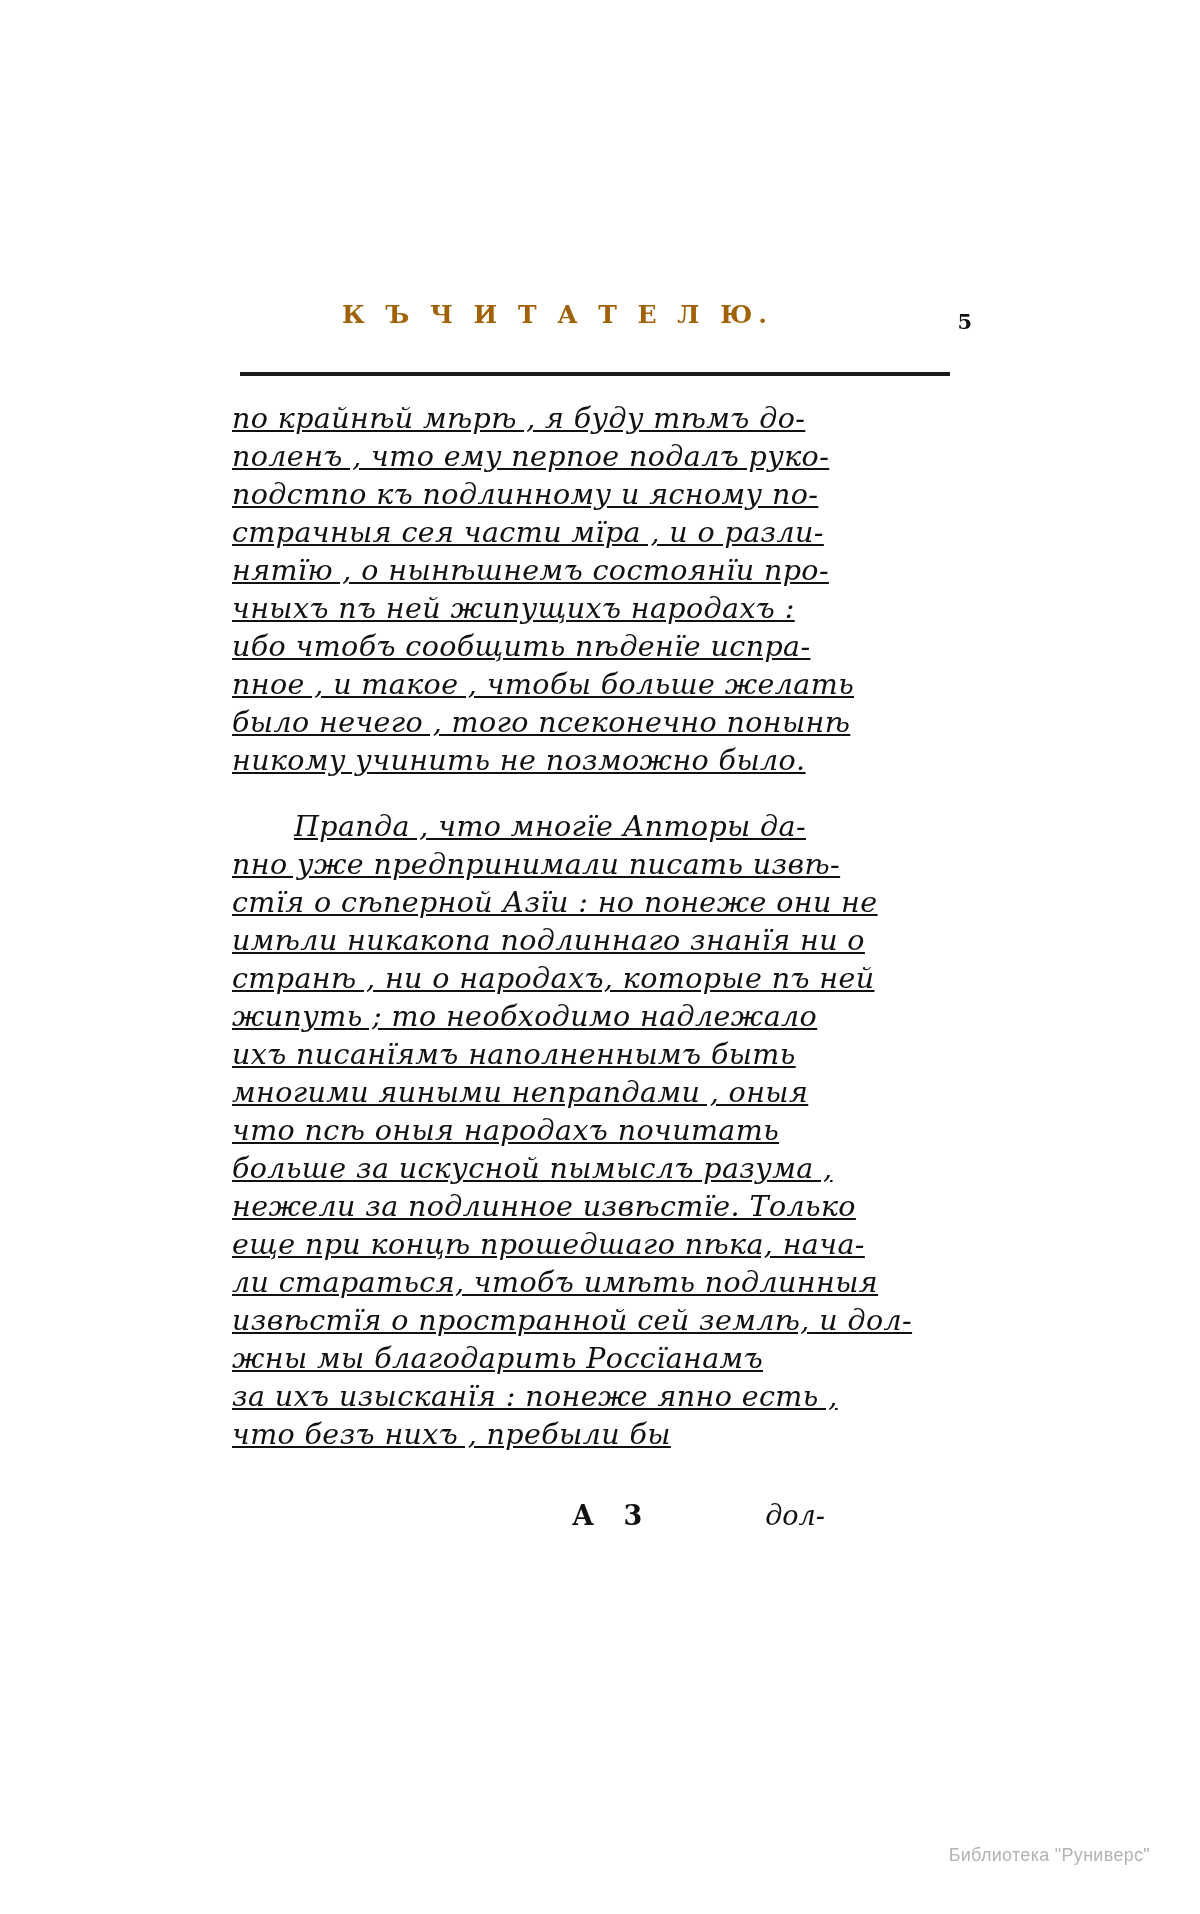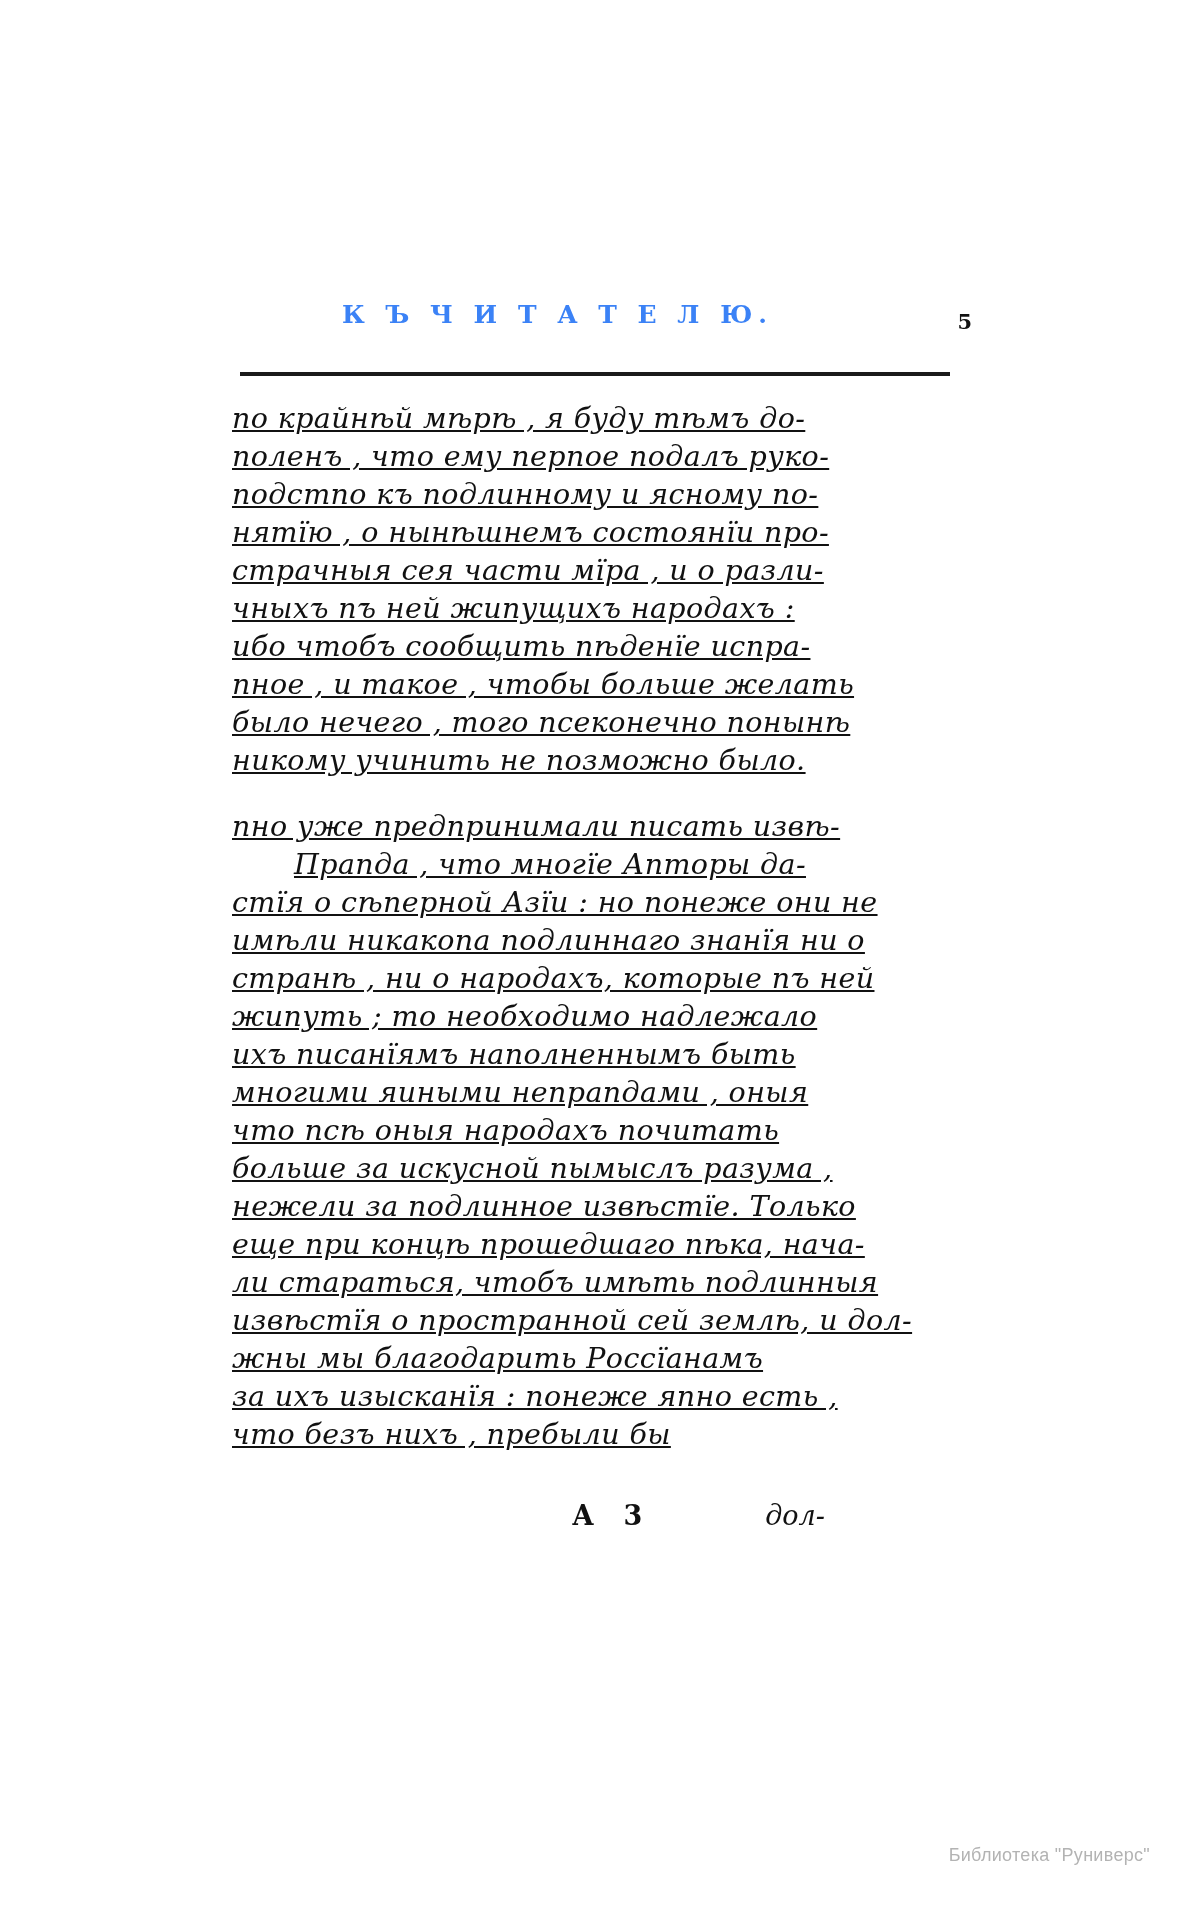--- a/index.html
+++ b/index.html
@@ -31,21 +31,21 @@
     width: 740px;
     display: flex;
     align-items: baseline;
     justify-content: space-between;
   }
   .running-head {
     font-family: "DejaVu Serif", serif;
     font-weight: bold;
     font-size: 25px;
     letter-spacing: 6px;
-    color: #3b82f6;
+    color: #a16207;
     margin-left: 110px;
     text-align: center;
   }
   .page-number {
     font-family: "DejaVu Serif", serif;
     font-weight: bold;
     font-size: 21px;
     color: #111111;
     transform: translateY(6px);
   }
@@ -140,46 +140,46 @@
     <span class="line justified">
         <span>по крайнѣй мѣрѣ , я буду тѣмъ до-</span>
       </span>
     <span class="line justified">
         <span>поленъ , что ему перпое подалъ руко-</span>
       </span>
     <span class="line justified">
         <span>подстпо къ подлинному и ясному по-</span>
       </span>
     <span class="line justified">
+        <span>страчныя сея части мїра , и о разли-</span>
+      </span>
+    <span class="line justified">
         <span>нятїю , о нынѣшнемъ состоянїи про-</span>
       </span>
     <span class="line justified">
-        <span>страчныя сея части мїра , и о разли-</span>
-      </span>
-    <span class="line justified">
         <span>чныхъ пъ ней жипущихъ народахъ :</span>
       </span>
     <span class="line justified">
         <span>ибо чтобъ сообщить пѣденїе испра-</span>
       </span>
     <span class="line justified">
         <span>пное , и такое , чтобы больше желать</span>
       </span>
     <span class="line justified">
         <span>было нечего , того псеконечно понынѣ</span>
       </span>
     <span class="line"><span>никому учинить не позможно было.</span></span>
   </div>
 
   <div class="body-block" id="para-2">
-    <span class="line justified">
-        <span>пно уже предпринимали писать извѣ-</span>
-      </span>
     <span class="line justified indent">
         <span>Прапда , что многїе Апторы да-</span>
+      </span>
+    <span class="line justified">
+        <span>пно уже предпринимали писать извѣ-</span>
       </span>
     <span class="line justified">
         <span>стїя о сѣперной Азїи : но понеже они не</span>
       </span>
     <span class="line justified">
         <span>имѣли никакопа подлиннаго знанїя ни о</span>
       </span>
     <span class="line justified">
         <span>странѣ , ни о народахъ, которые пъ ней</span>
       </span>

